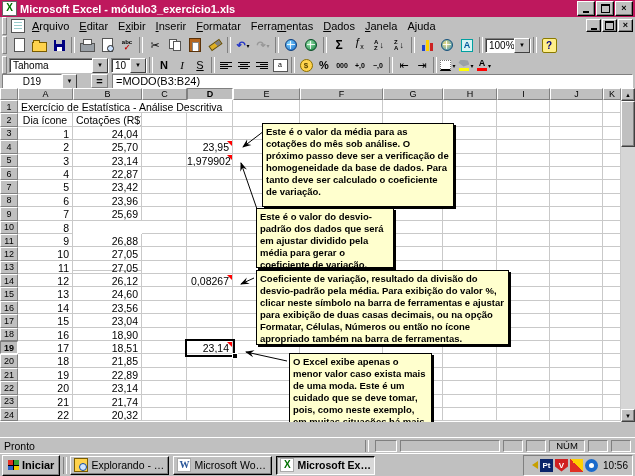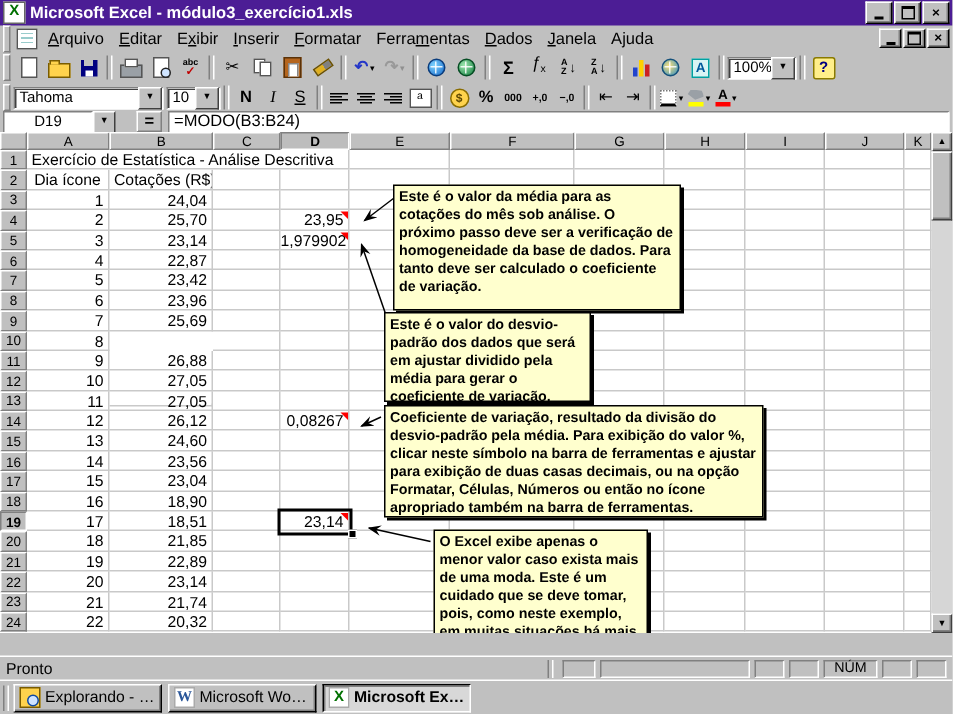--- a/index.html
+++ b/index.html
@@ -2,21 +2,21 @@
 <html><head>
 <meta charset="utf-8">
 <style>
   html,body{margin:0;padding:0}
   body{width:635px;height:476px;overflow:hidden;font-family:"Liberation Sans",sans-serif;background:#c0c0c0;position:relative}
   #screen{position:absolute;left:0;top:0;width:635px;height:476px;background:#c0c0c0}
   .vsep{width:2px;height:16px;border-left:1px solid #808080;border-right:1px solid #fff;margin:0 2px}
   .handle{width:3px;height:16px;border:1px solid;border-color:#fff #808080 #808080 #fff;margin:0 2px 0 2px}
 
   
-  .titlebar{position:absolute;left:0;top:0;width:635px;height:17px;background:#4c1d95;display:flex;align-items:center;padding:0 2px;box-sizing:border-box}
+  .titlebar{position:absolute;left:0;top:0;width:635px;height:17px;background:#be185d;display:flex;align-items:center;padding:0 2px;box-sizing:border-box}
   .titlebar .ttl{color:#fff;font-weight:bold;font-size:11px;margin-left:3px;flex:1;white-space:nowrap;overflow:hidden}
   .xl-icon{width:13px;height:13px;background:#fff;border:1px solid #666;color:#007000;font-weight:bold;font-size:10px;line-height:11px;text-align:center}
   .xl-icon:before{content:"X"}
   .winbtn{width:16px;height:13px;background:#c0c0c0;border:1px solid;border-color:#fff #000 #000 #fff;box-shadow:inset -1px -1px 0 #808080;margin-left:1px;display:flex;align-items:center;justify-content:center;font-size:9px;font-weight:bold;color:#000;line-height:9px}
   .winbtn .min{width:6px;height:2px;background:#000;margin-top:6px}
   .winbtn .max{width:7px;height:6px;border:1px solid #000;border-top-width:2px}
   .winbtn.small{width:13px;height:11px}
 
   
   .menubar{position:absolute;left:0;top:17px;width:635px;height:17px;display:flex;align-items:center;font-size:11px;box-sizing:border-box;padding-right:2px}
@@ -809,30 +809,47 @@
       <span class="spanel" style="width:100px"></span>
       <span class="spanel" style="width:20px"></span>
       <span class="spanel" style="width:20px"></span>
       <span class="spanel" style="width:36px">NÚM</span>
       <span class="spanel" style="width:20px"></span>
       <span class="spanel" style="width:20px"></span>
     </span>
   </div>
 
   <div class="taskbar">
+    <span class="startbtn">
+      <span class="flag">
+          <i></i>
+          <i></i>
+          <i></i>
+          <i></i>
+        </span>
+      <span>Iniciar</span>
+    </span>
     <span class="tsep"></span>
     <span id="task-buttons" style="display:flex;gap:4px">
         <span class="taskbtn">
           <span class="ticon explorer"></span>
           <span class="tlabel">Explorando - EST_UNIDA...</span>
         </span>
         <span class="taskbtn">
           <span class="ticon word">W</span>
           <span class="tlabel">Microsoft Word - Estatístic...</span>
         </span>
         <span class="taskbtn active">
           <span class="ticon excel">X</span>
           <span class="tlabel">Microsoft Excel - mód...</span>
         </span>
       </span>
+    <span class="tray">
+      <span class="spk"></span>
+      <span class="tico pt">Pt</span>
+      <span class="tico shield">V</span>
+      <span class="tico sched"></span>
+      <span class="tico msg"></span>
+      <span class="traytime">10:56</span>
+    </span>
   </div>
 
 </div>
 
 </body></html>

